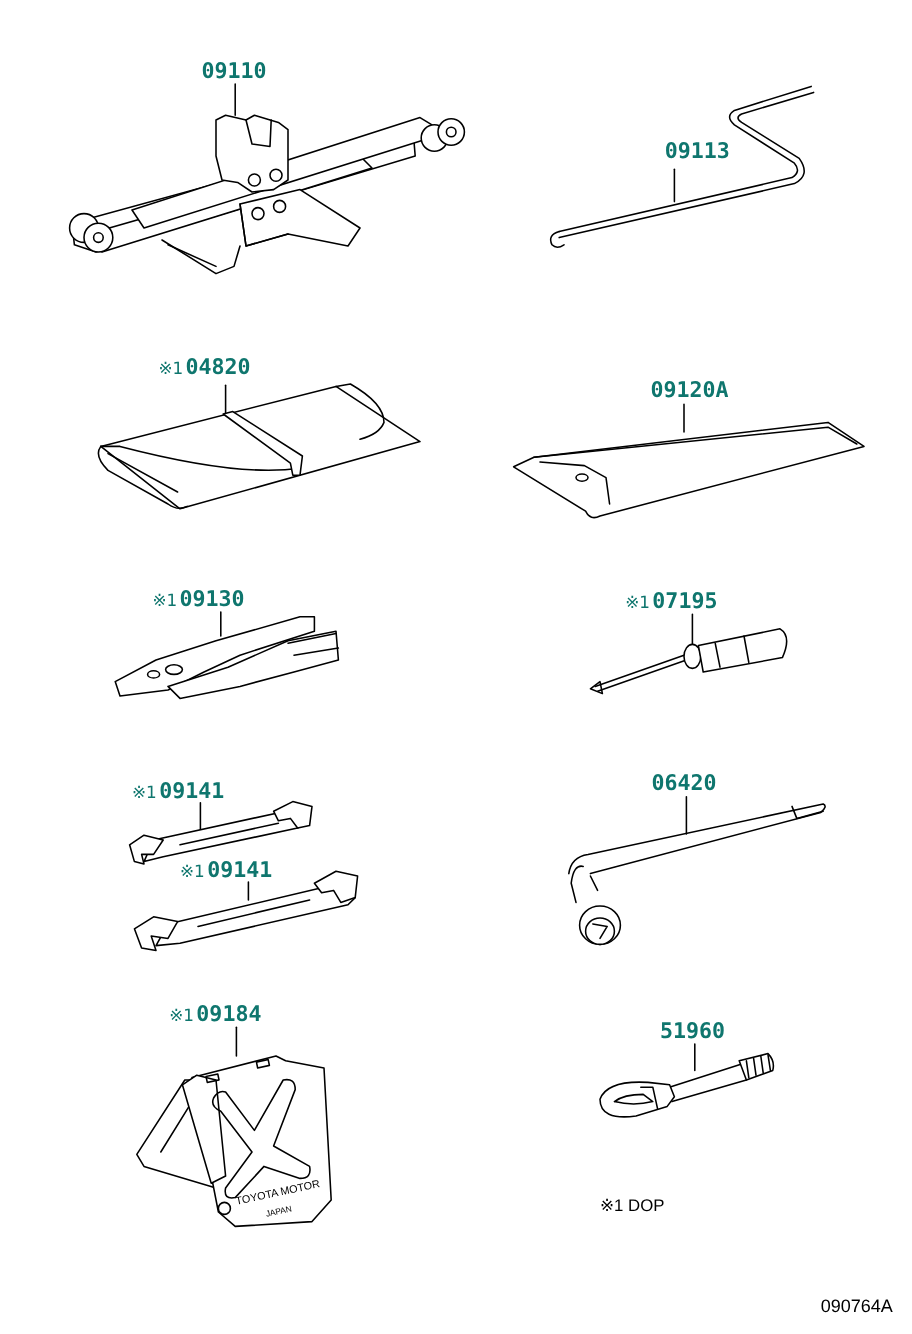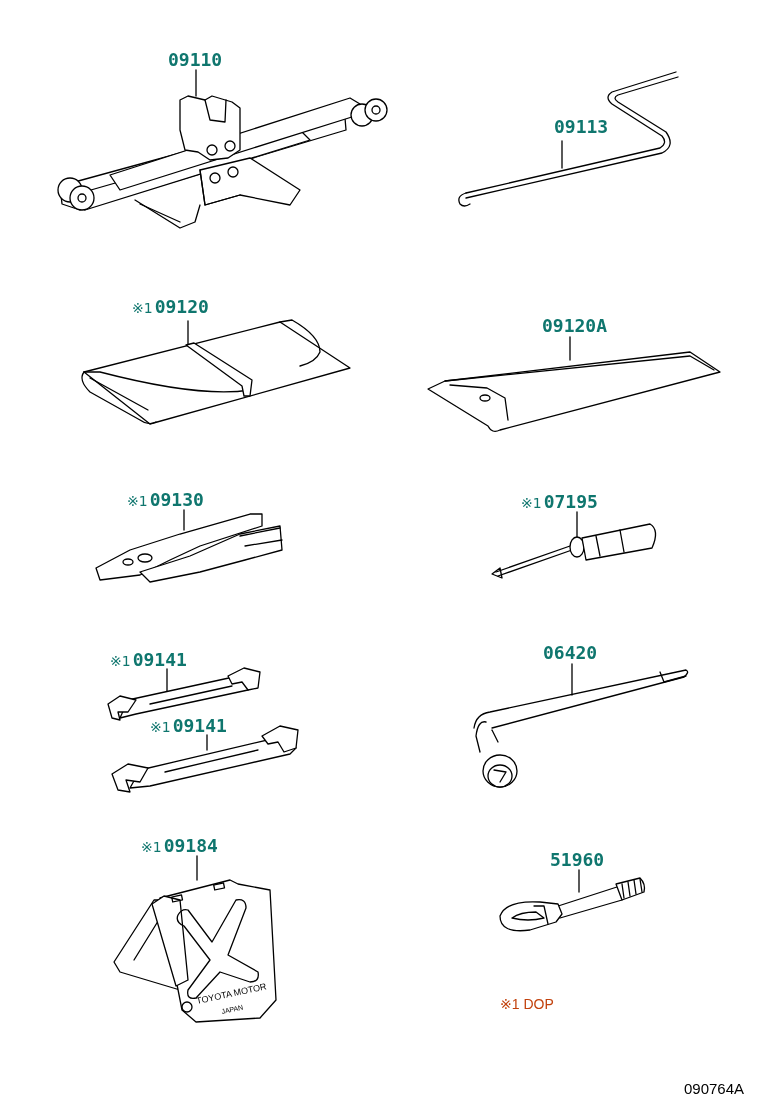--- a/index.html
+++ b/index.html
@@ -1,20 +1,20 @@
 <!DOCTYPE html>
 <html><head>
   <meta charset="utf-8">
   <style>
     html, body { margin:0; padding:0; background:#ffffff; }
     body { width:760px; height:1112px; position:relative; overflow:hidden; font-family:"DejaVu Sans Mono","Liberation Mono",monospace; }
     #canvas { position:absolute; left:0; top:0; width:760px; height:1112px; }
     .part-label { position:absolute; font-family:"DejaVu Sans Mono","Liberation Mono",monospace; font-weight:bold; font-size:18px; color:#0f766e; letter-spacing:0px; white-space:nowrap; line-height:20px; }
     .part-label .mark { font-weight:normal; font-size:14px; font-family:"DejaVu Sans","Liberation Sans",sans-serif; margin-right:2px; }
-    .note { position:absolute; font-family:"Liberation Sans","DejaVu Sans",sans-serif; font-size:14px; color:#c2410c; white-space:nowrap; }
+    .note { position:absolute; font-family:"Liberation Sans","DejaVu Sans",sans-serif; font-size:14px; color:#000000; white-space:nowrap; }
     .diagram-id { position:absolute; font-family:"Liberation Sans","DejaVu Sans",sans-serif; font-size:15px; color:#000; white-space:nowrap;text-align:right; }
     svg .ln { fill:none; stroke:#000; stroke-width:1.3; stroke-linejoin:round; stroke-linecap:round; }
     svg .fl { fill:#fff; stroke:#000; stroke-width:1.3; stroke-linejoin:round; }
   </style>
 </head>
 <body>
 
 <div id="canvas">
 
   <svg width="760" height="1112" viewBox="0 0 760 1112" style="position:absolute;left:0;top:0">
@@ -142,21 +142,21 @@
     </g>
   </svg>
 
   <div class="part-label" style="left:168px;top:50px">
     <span>09110</span>
   </div>
   <div class="part-label" style="left:554px;top:117px">
     <span>09113</span>
   </div>
   <div class="part-label" style="left:132px;top:297px">
-    <span class="mark">※1</span><span>09120</span>
+    <span class="mark">※1</span><span>04820</span>
   </div>
   <div class="part-label" style="left:542px;top:316px">
     <span>09120A</span>
   </div>
   <div class="part-label" style="left:127px;top:490px">
     <span class="mark">※1</span><span>09130</span>
   </div>
   <div class="part-label" style="left:521px;top:492px">
     <span class="mark">※1</span><span>07195</span>
   </div>

